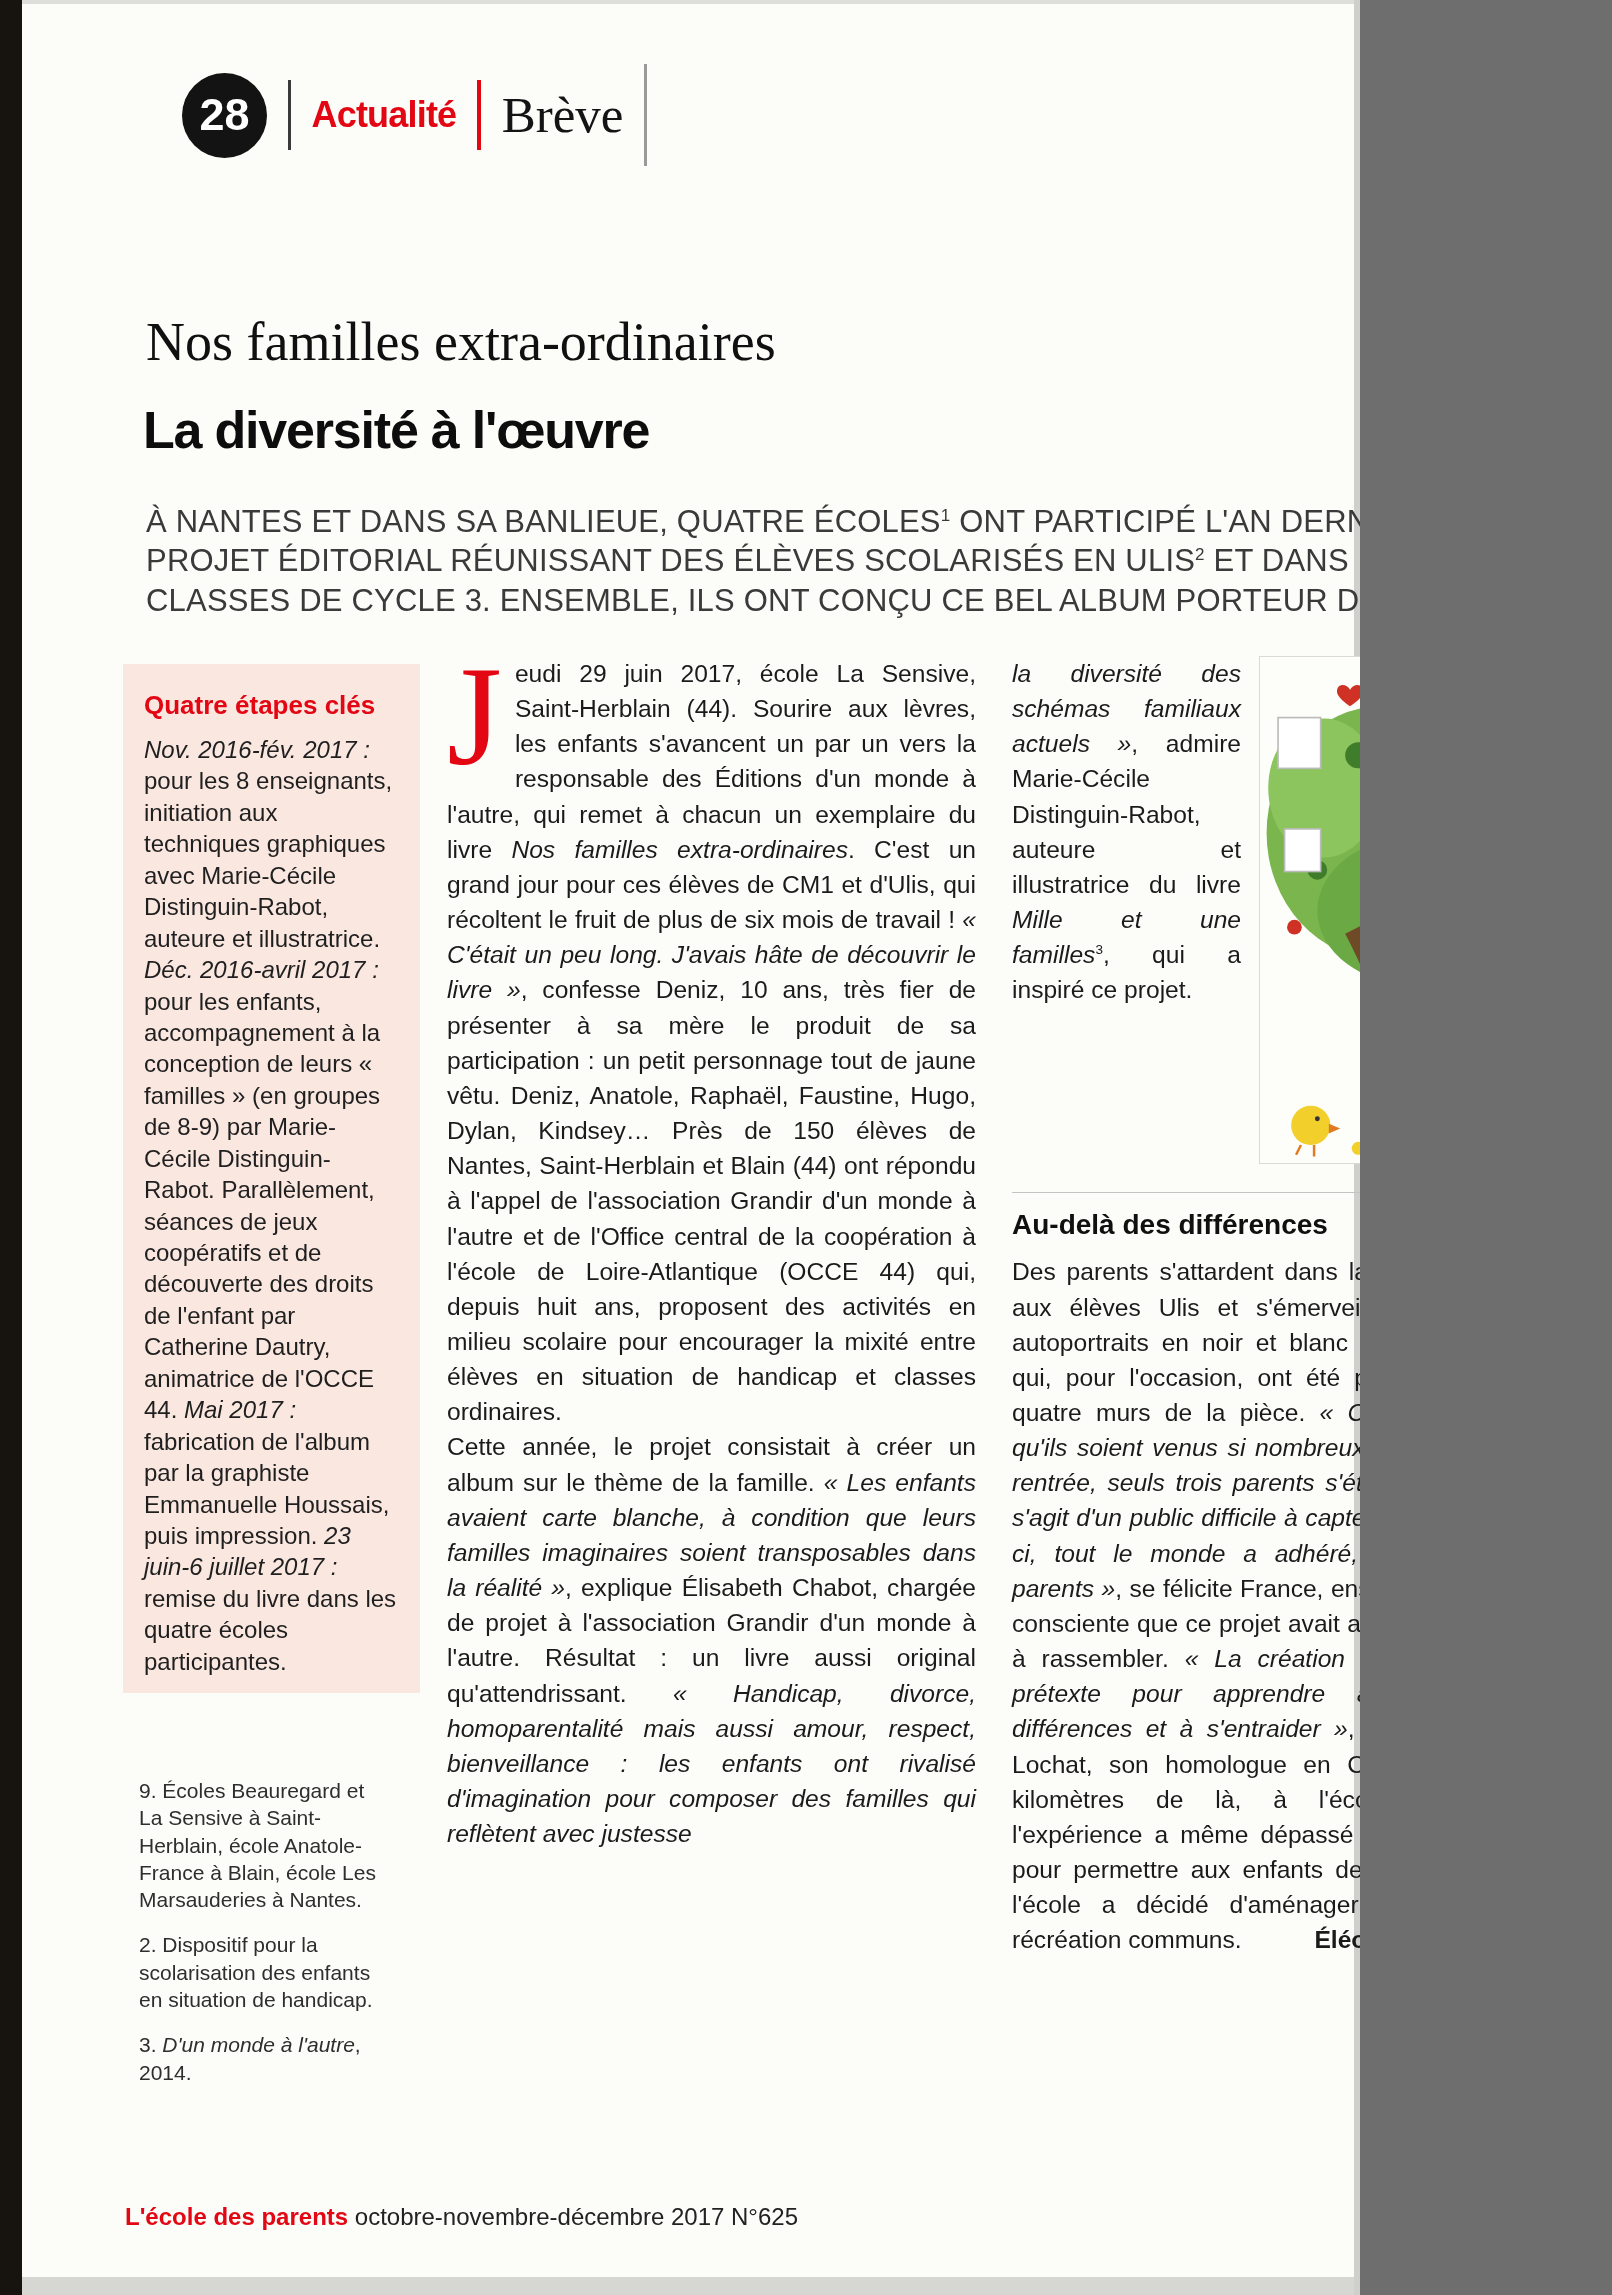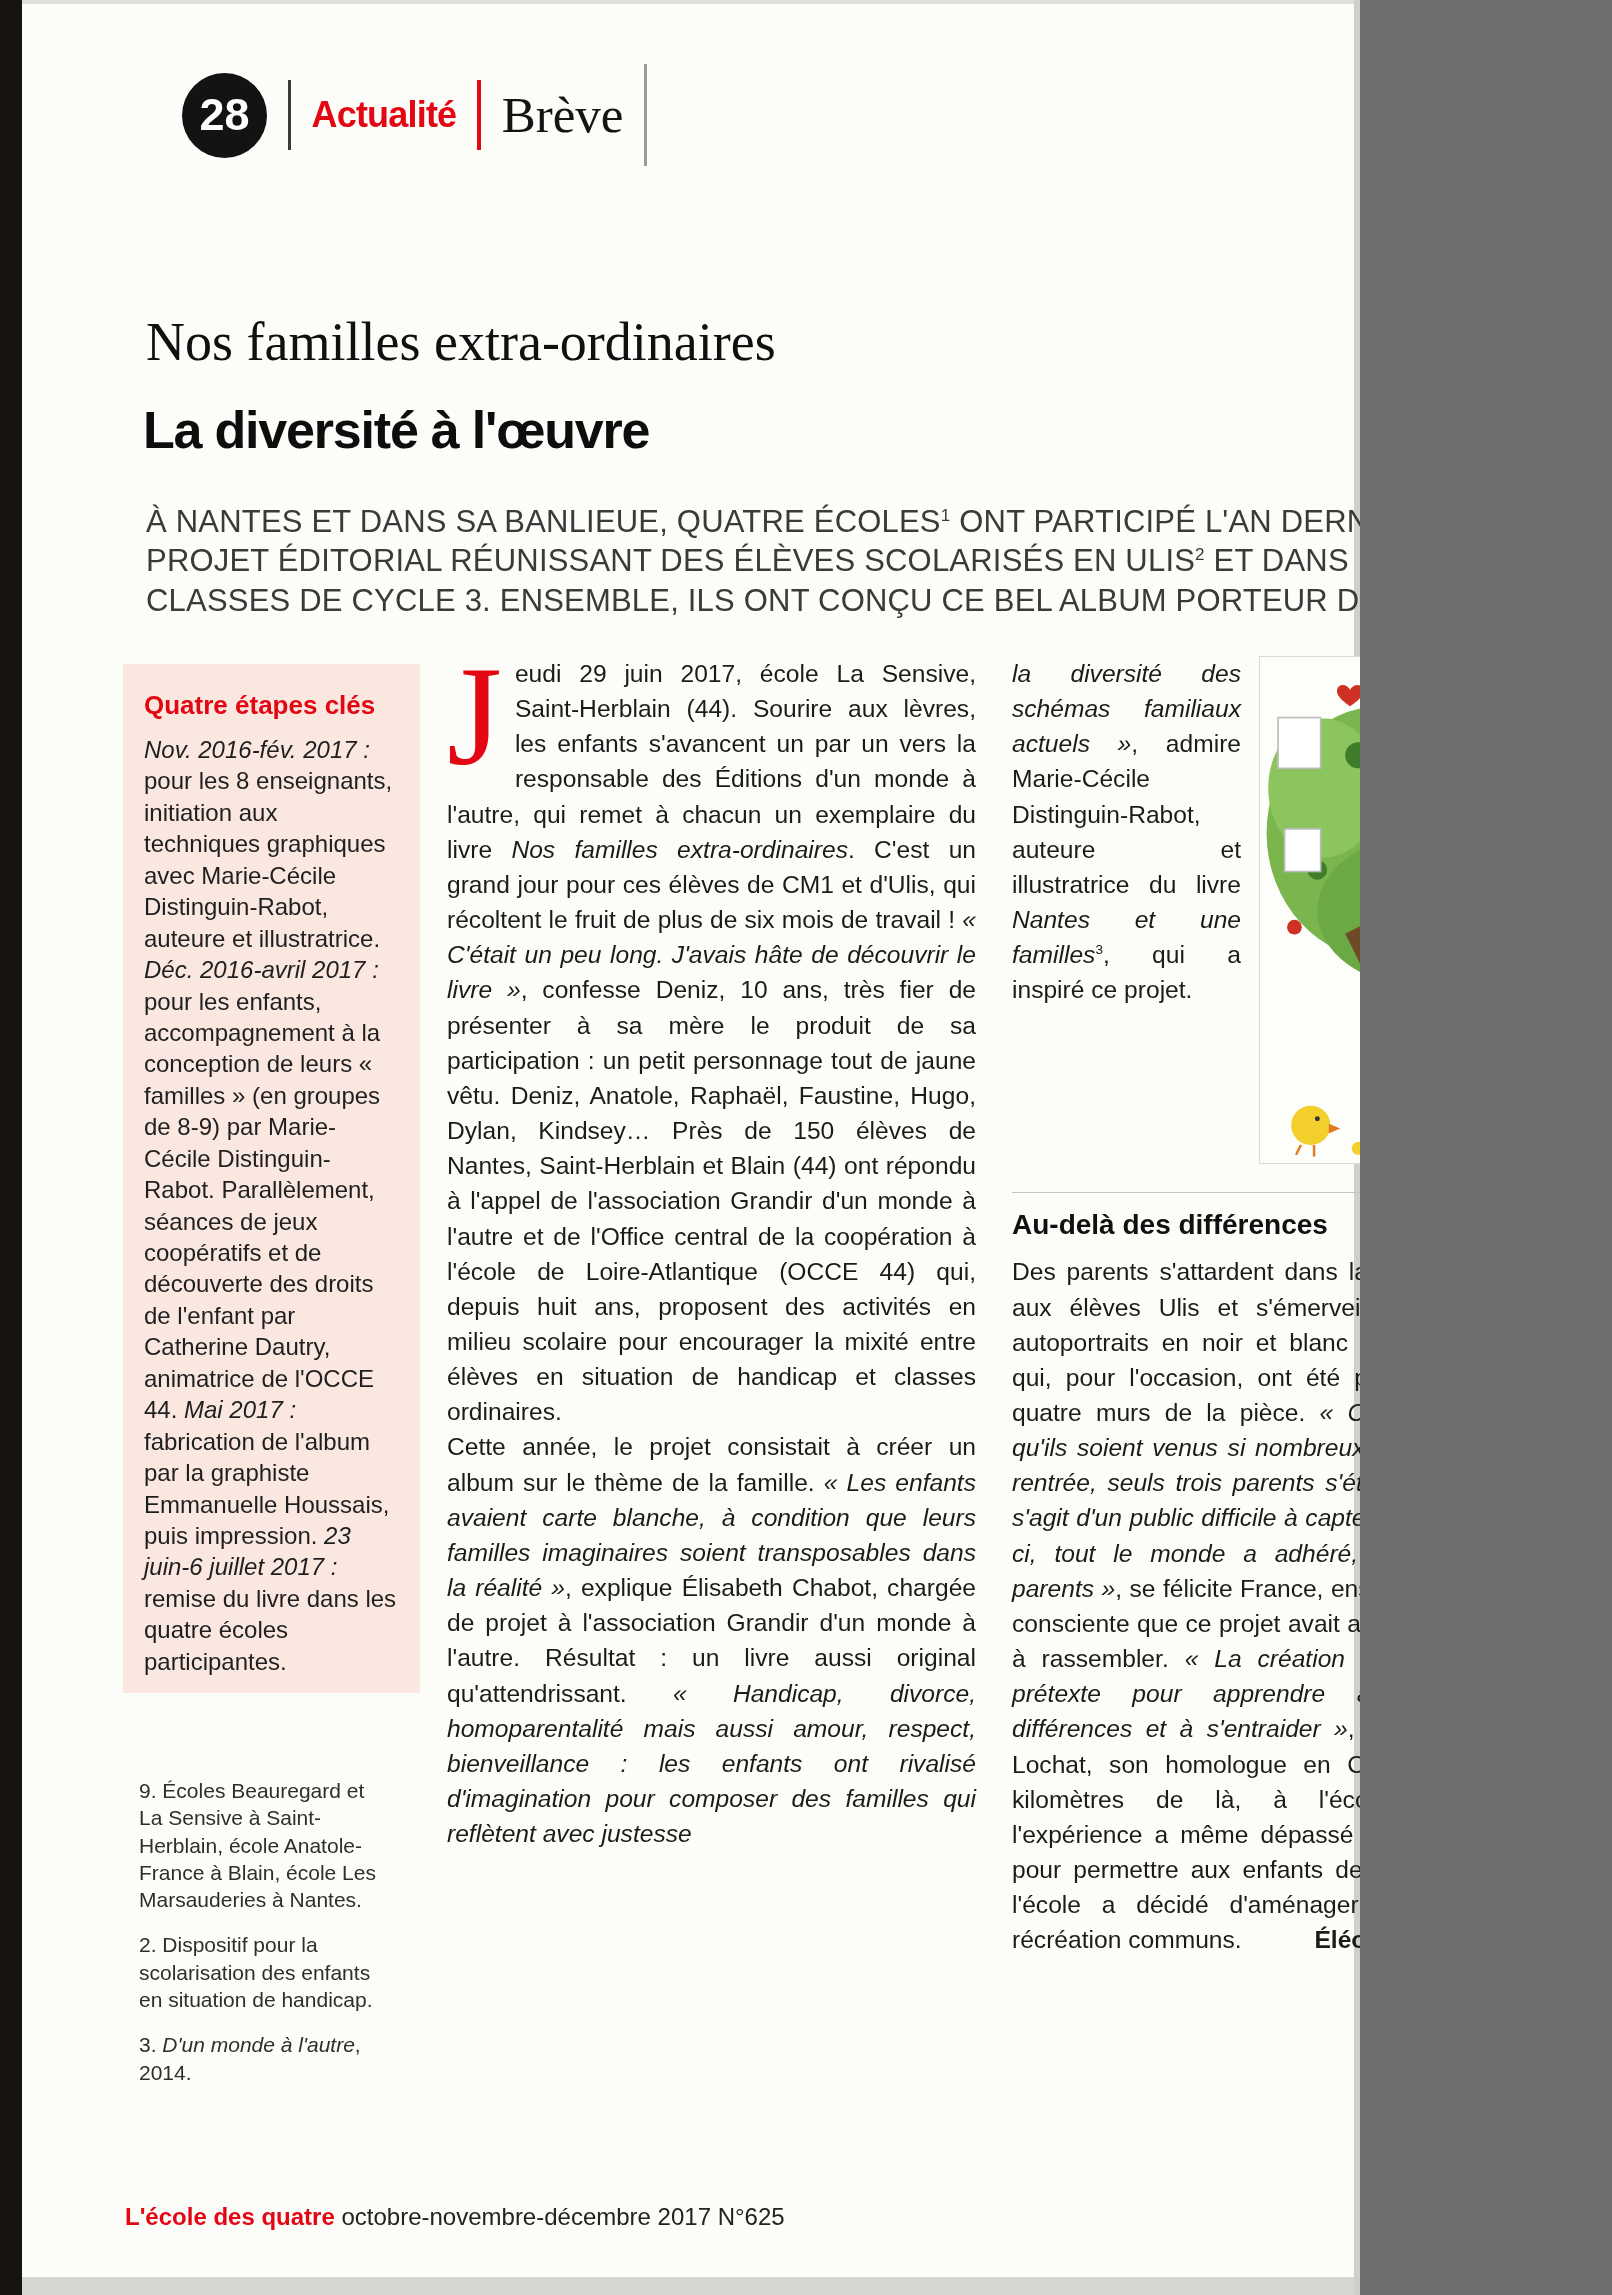--- a/index.html
+++ b/index.html
@@ -93,21 +93,21 @@
 
   <div class="col-mid">
     <p class="body-text">
       <span class="dropcap">J</span><span><span>eudi 29 juin 2017, école La Sensive, Saint-Herblain (44). Sourire aux lèvres, les enfants s'avancent un par un vers la responsable des Éditions d'un monde à l'autre, qui remet à chacun un exemplaire du livre </span><span class="it">Nos familles extra-ordinaires</span><span>. C'est un grand jour pour ces élèves de CM1 et d'Ulis, qui récoltent le fruit de plus de six mois de travail ! </span><span class="it">« C'était un peu long. J'avais hâte de découvrir le livre »</span><span>, confesse Deniz, 10 ans, très fier de présenter à sa mère le produit de sa participation : un petit personnage tout de jaune vêtu. Deniz, Anatole, Raphaël, Faustine, Hugo, Dylan, Kindsey… Près de 150 élèves de Nantes, Saint-Herblain et Blain (44) ont répondu à l'appel de l'association Grandir d'un monde à l'autre et de l'Office central de la coopération à l'école de Loire-Atlantique (OCCE 44) qui, depuis huit ans, proposent des activités en milieu scolaire pour encourager la mixité entre élèves en situation de handicap et classes ordinaires.</span></span>
     </p>
     <p class="body-text"><span>Cette année, le projet consistait à créer un album sur le thème de la famille. </span><span class="it">« Les enfants avaient carte blanche, à condition que leurs familles imaginaires soient transposables dans la réalité »</span><span>, explique Élisabeth Chabot, chargée de projet à l'association Grandir d'un monde à l'autre. Résultat : un livre aussi original qu'attendrissant. </span><span class="it">« Handicap, divorce, homoparentalité mais aussi amour, respect, bienveillance : les enfants ont rivalisé d'imagination pour composer des familles qui reflètent avec justesse</span></p>
   </div>
 
   <div class="col-right">
     <div class="col-right-top">
-      <p class="beside-text"><span class="it">la diversité des schémas familiaux actuels »</span><span>, admire Marie-Cécile Distinguin-Rabot, auteure et illustratrice du livre </span><span class="it">Nantes et une familles</span><sup>3</sup><span>, qui a inspiré ce projet.</span></p>
+      <p class="beside-text"><span class="it">la diversité des schémas familiaux actuels »</span><span>, admire Marie-Cécile Distinguin-Rabot, auteure et illustratrice du livre </span><span class="it">Mille et une familles</span><sup>3</sup><span>, qui a inspiré ce projet.</span></p>
 
       <svg class="book-cover" viewBox="0 0 359 618" xmlns="http://www.w3.org/2000/svg">
         <rect width="359" height="618" fill="#fdfdfa"></rect>
         <g>
           <ellipse cx="150" cy="215" rx="142" ry="155" fill="#7ab64d"></ellipse>
           <ellipse cx="245" cy="165" rx="95" ry="95" fill="#5c9e38"></ellipse>
           <ellipse cx="78" cy="160" rx="68" ry="85" fill="#8cc45e"></ellipse>
           <ellipse cx="195" cy="310" rx="125" ry="92" fill="#6aa943"></ellipse>
           <circle cx="120" cy="120" r="16" fill="#3f7d2b"></circle>
           <circle cx="210" cy="250" r="14" fill="#3f7d2b"></circle>
@@ -174,16 +174,16 @@
 
     <div class="rule"></div>
     <h2 class="subhead">Au-delà des différences</h2>
     <p class="body-text">
       <span><span>Des parents s'attardent dans la classe réservée aux élèves Ulis et s'émerveillent devant des autoportraits en noir et blanc de leurs enfants, qui, pour l'occasion, ont été placardés sur les quatre murs de la pièce. </span><span class="it">« C'est exceptionnel qu'ils soient venus si nombreux. À la réunion de rentrée, seuls trois parents s'étaient déplacés. Il s'agit d'un public difficile à capter mais, cette fois-ci, tout le monde a adhéré, enfants comme parents »</span><span>, se félicite France, enseignante en Ulis, consciente que ce projet avait avant tout vocation à rassembler. </span><span class="it">« La création du livre était un prétexte pour apprendre à gommer les différences et à s'entraider »</span><span>, complète Pascal Lochat, son homologue en CM1. À quelques kilomètres de là, à l'école Beauregard, l'expérience a même dépassé les espérances : pour permettre aux enfants de jouer ensemble, l'école a décidé d'aménager des temps de récréation communs. </span></span>
       <span class="byline">Éléonore de Vaumas</span>
     </p>
   </div>
 
   <footer class="footer">
-    <span class="mag">L'école des quatre</span><span> octobre-novembre-décembre 2017  N°625</span>
+    <span class="mag">L'école des parents</span><span> octobre-novembre-décembre 2017  N°625</span>
   </footer>
 </div>
 
 
 </body></html>

